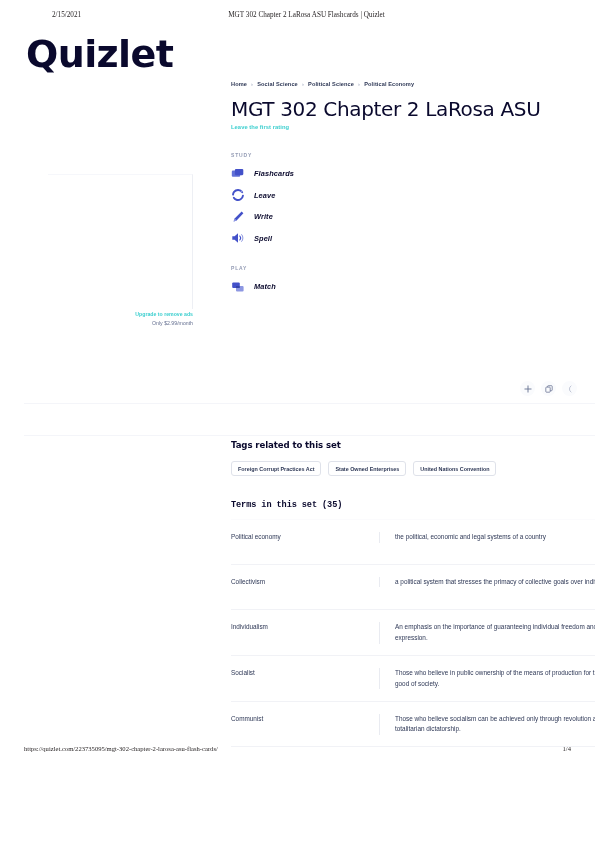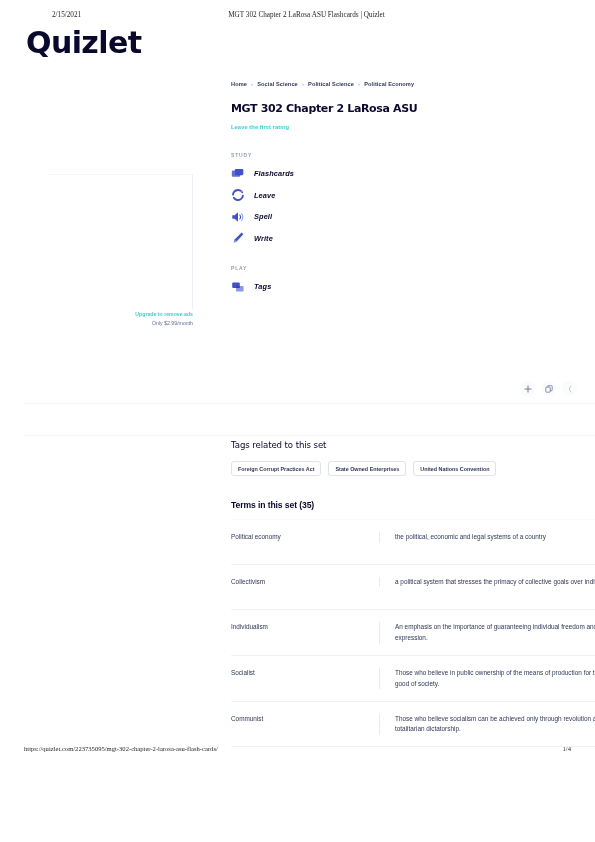--- a/index.html
+++ b/index.html
@@ -41,22 +41,22 @@
     width: 549px;
     text-align: center;
     white-space: nowrap;
     margin-left: 32px;
   }
 
   
   .logo {
     position: absolute;
     left: 26px;
-    top: 25px;
-    font-size: 30px;
+    top: 32px;
+    font-size: 38px;
     font-weight: 700;
     letter-spacing: -0.6px;
     color: #0a092d;
     font-family: "DejaVu Sans", sans-serif;
   }
 
   
   .content {
     position: absolute;
     left: 231px;
@@ -74,22 +74,22 @@
   }
   .breadcrumb .crumb-sep {
     color: #939bb4;
     font-weight: 400;
     margin: 0 2.5px;
   }
   .breadcrumb .crumb { display: inline; }
 
   .set-title {
     margin-top: 12px;
-    font-size: 11px;
-    font-weight: 700;
+    font-size: 20px;
+    font-weight: 400;
     letter-spacing: -0.35px;
     color: #0a092d;
     line-height: 18px;
     font-family: "DejaVu Sans", sans-serif;
   }
 
   .rating-link {
     margin-top: 6px;
     font-size: 5.8px;
     font-weight: 600;
@@ -186,21 +186,21 @@
 
   
   .tags-wrap {
     position: absolute;
     left: 231px;
     top: 440px;
     width: 364px;
   }
   .block-heading {
     font-size: 8.6px;
-    font-weight: 400;
+    font-weight: 700;
     color: #0a092d;
     letter-spacing: -0.1px;
     font-family: "DejaVu Sans", sans-serif;
   }
   .tag-list {
     margin-top: 11px;
     display: flex;
     gap: 7px;
   }
   .tag-chip {
@@ -215,21 +215,21 @@
   }
 
   .terms-heading {
     position: absolute;
     left: 231px;
     top: 500px;
     font-size: 8.6px;
     font-weight: 700;
     color: #0a092d;
     letter-spacing: -0.1px;
-    font-family: Liberation Sans, sans-serif;
+    font-family: Liberation Mono, monospace;
   }
 
   
   .terms {
     position: absolute;
     left: 231px;
     top: 519px;
     width: 400px;
   }
   .term-row {
@@ -321,58 +321,58 @@
     </div>
 
     <div class="mode-row">
       <span class="mode-icon">
         <svg width="14" height="14" viewBox="0 0 14 14">
           <path d="M11.2 4.3A5 5 0 1 0 12 7" fill="none" stroke="#4351c9" stroke-width="1.9" stroke-linecap="round" stroke-dasharray="12 3.2"></path>
           <circle cx="10.6" cy="3.4" r="1.0" fill="#8d97e2"></circle>
         </svg>
       </span>
       <span class="mode-label">Leave</span>
+    </div>
+
+    <div class="mode-row">
+      <span class="mode-icon">
+        <svg width="14" height="14" viewBox="0 0 14 14">
+          <path d="M10.6 1.6 L12.4 3.3 L5.6 10.4 L2.6 11.6 L3.6 8.5 Z" fill="#4351c9"></path>
+          <path d="M2.6 11.6 L3.6 8.5 L5.9 10.6 Z" fill="#8d97e2"></path>
+        </svg>
+      </span>
+      <span class="mode-label">Write</span>
     </div>
 
     <div class="mode-row">
       <span class="mode-icon">
         <svg width="14" height="14" viewBox="0 0 14 14">
           <path d="M1.3 5.2 H3.6 L7.0 2.3 V11.7 L3.6 8.8 H1.3 Z" fill="#4351c9"></path>
           <path d="M8.8 5.0 A3 3 0 0 1 8.8 9.0" fill="none" stroke="#4351c9" stroke-width="1.1" stroke-linecap="round"></path>
           <path d="M10.7 3.6 A5 5 0 0 1 10.7 10.4" fill="none" stroke="#8d97e2" stroke-width="1.0" stroke-linecap="round"></path>
         </svg>
       </span>
       <span class="mode-label">Spell</span>
     </div>
 
-    <div class="mode-row">
-      <span class="mode-icon">
-        <svg width="14" height="14" viewBox="0 0 14 14">
-          <path d="M10.6 1.6 L12.4 3.3 L5.6 10.4 L2.6 11.6 L3.6 8.5 Z" fill="#4351c9"></path>
-          <path d="M2.6 11.6 L3.6 8.5 L5.9 10.6 Z" fill="#8d97e2"></path>
-        </svg>
-      </span>
-      <span class="mode-label">Write</span>
-    </div>
-
 
   </div>
 
   <div class="section-label play">PLAY</div>
 
   <div class="mode-list">
     <div class="mode-row">
       <span class="mode-icon">
         <svg width="14" height="14" viewBox="0 0 14 14">
           <rect x="1.2" y="2.4" width="7.6" height="5.6" rx="1.1" fill="#4351c9"></rect>
           <rect x="5.0" y="6.0" width="7.6" height="5.6" rx="1.1" fill="#8d97e2"></rect>
           <rect x="5.0" y="6.0" width="3.8" height="2.0" fill="#3544a8"></rect>
         </svg>
       </span>
-      <span class="mode-label">Tags</span>
+      <span class="mode-label">Match</span>
     </div>
   </div>
 
 </div>
 
 <div class="action-row">
   <span class="action-btn">
     <svg width="8" height="8" viewBox="0 0 8 8">
       <path d="M4 0.9 V7.1 M0.9 4 H7.1" stroke="#646f90" stroke-width="0.9" stroke-linecap="round"></path>
     </svg>

